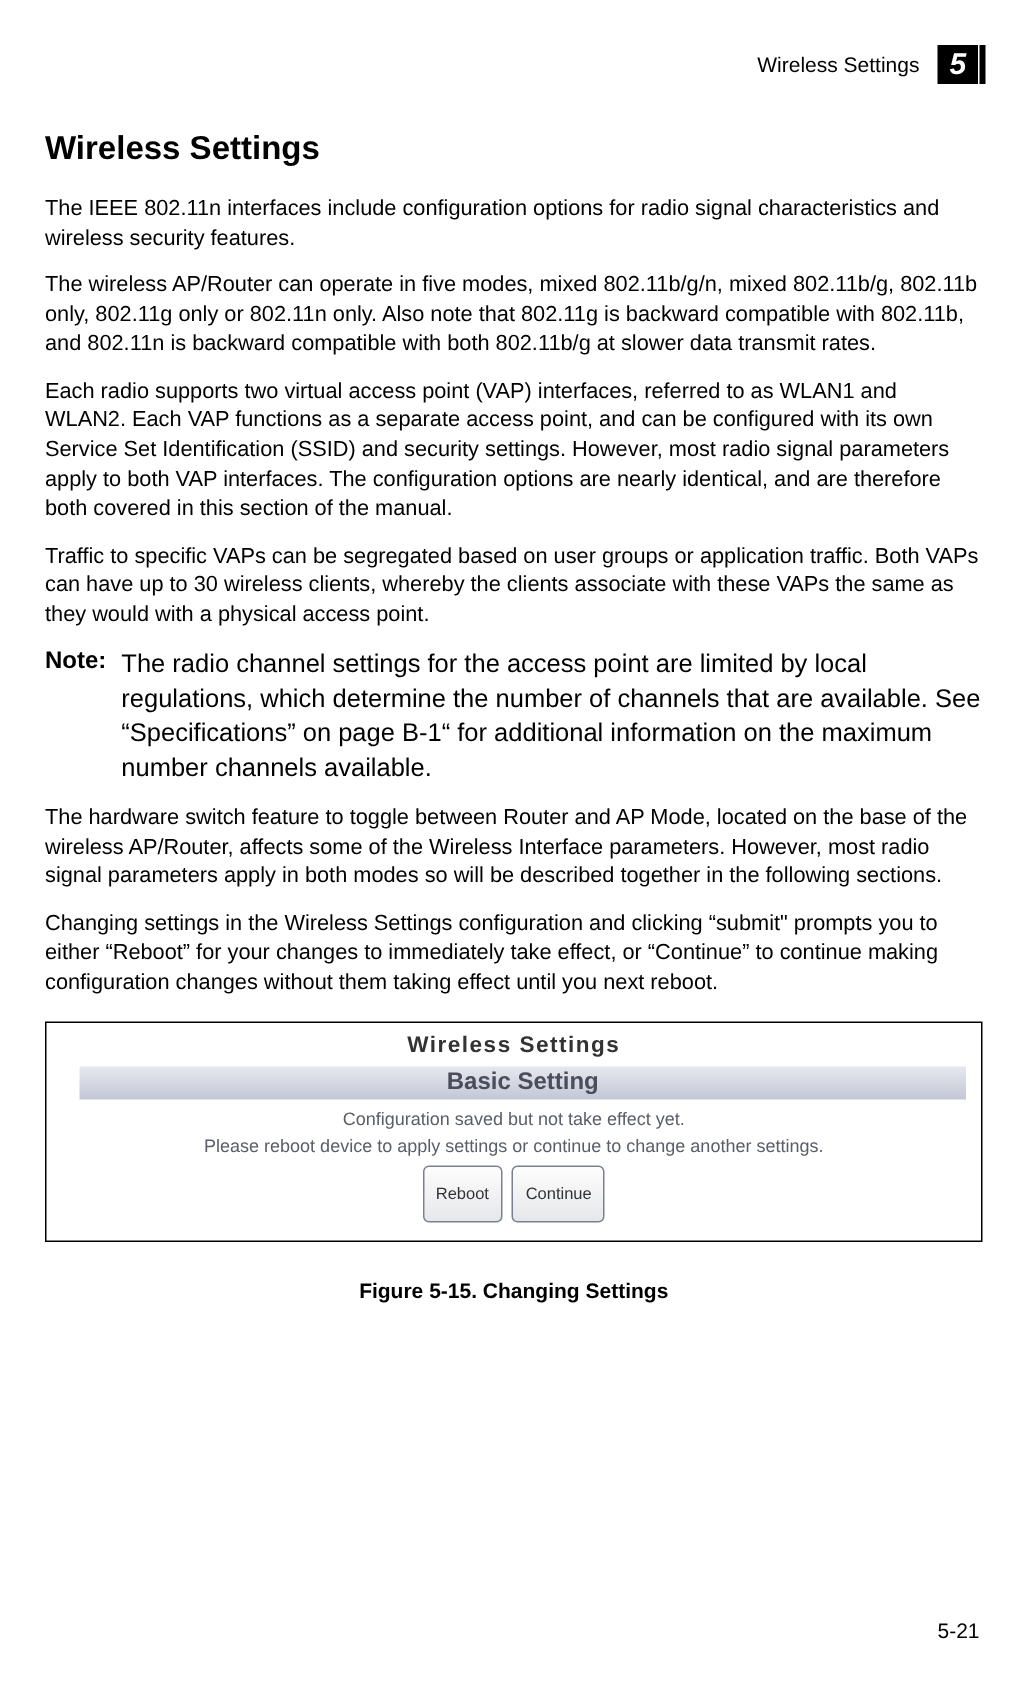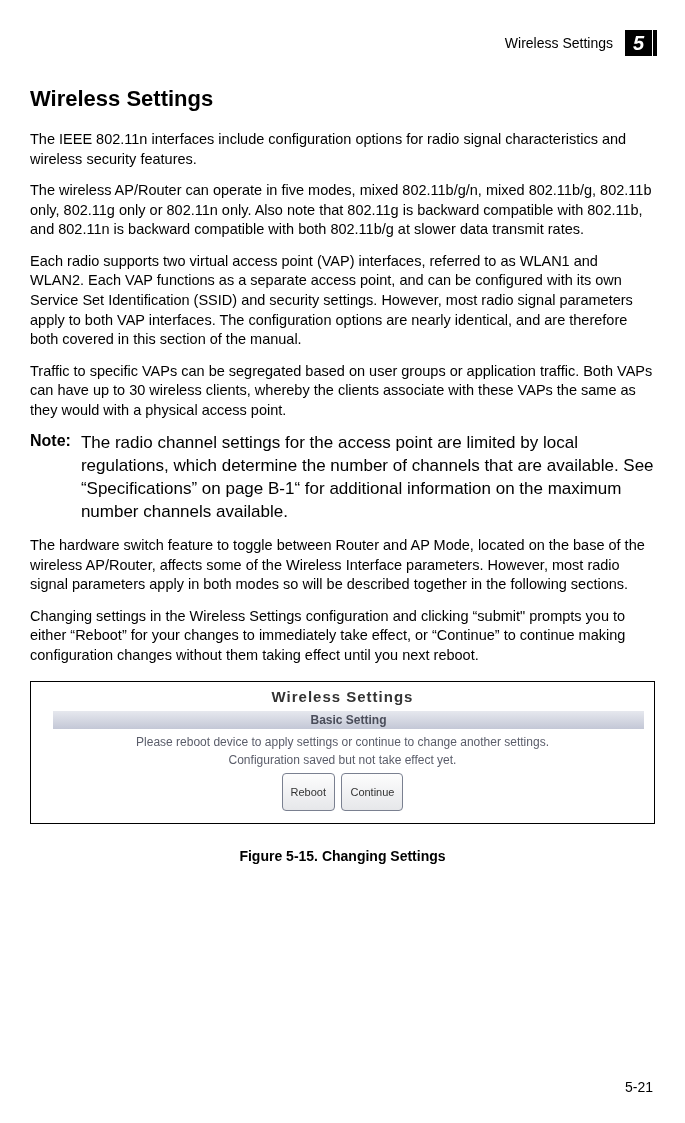--- a/index.html
+++ b/index.html
@@ -80,21 +80,21 @@
       font-size: 15px;
       font-weight: bold;
       letter-spacing: 1px;
       color: #333;
       margin-bottom: 6px;
     }
     .fig-bar {
       background: linear-gradient(#e6e8ee, #c3c7d6);
       text-align: center;
       font-family: Verdana, Geneva, sans-serif;
-      font-size: 12px;
+      font-size: 16px;
       font-weight: bold;
       color: #4a4d5a;
       padding: 2px 0;
       margin: 0 0 6px 12px;
     }
     .fig-msg {
       text-align: center;
       font-family: Verdana, Geneva, sans-serif;
       font-size: 12px;
       color: #5a5d6a;
@@ -148,22 +148,22 @@
   <span class="note-label">Note:</span>
   <span class="note-body">The radio channel settings for the access point are limited by local regulations, which determine the number of channels that are available. See “Specifications” on page B-1“ for additional information on the maximum number channels available.</span>
 </div>
 
 <p class="body-text">The hardware switch feature to toggle between Router and AP Mode, located on the base of the wireless AP/Router, affects some of the Wireless Interface parameters. However, most radio signal parameters apply in both modes so will be described together in the following sections.</p>
 <p class="body-text">Changing settings in the Wireless Settings configuration and clicking “submit" prompts you to either “Reboot” for your changes to immediately take effect, or “Continue” to continue making configuration changes without them taking effect until you next reboot.</p>
 
 <div class="figure-box">
   <div class="fig-title">Wireless Settings</div>
   <div class="fig-bar">Basic Setting</div>
+  <div class="fig-msg">Configuration saved but not take effect yet.</div>
   <div class="fig-msg">Please reboot device to apply settings or continue to change another settings.</div>
-  <div class="fig-msg">Configuration saved but not take effect yet.</div>
   <div class="fig-buttons">
     <span class="fig-btn">Reboot</span>
     <span class="fig-btn">Continue</span>
   </div>
 </div>
 
 <div class="figure-caption">Figure 5-15.   Changing Settings</div>
 
 <div class="page-number">5-21</div>
 

